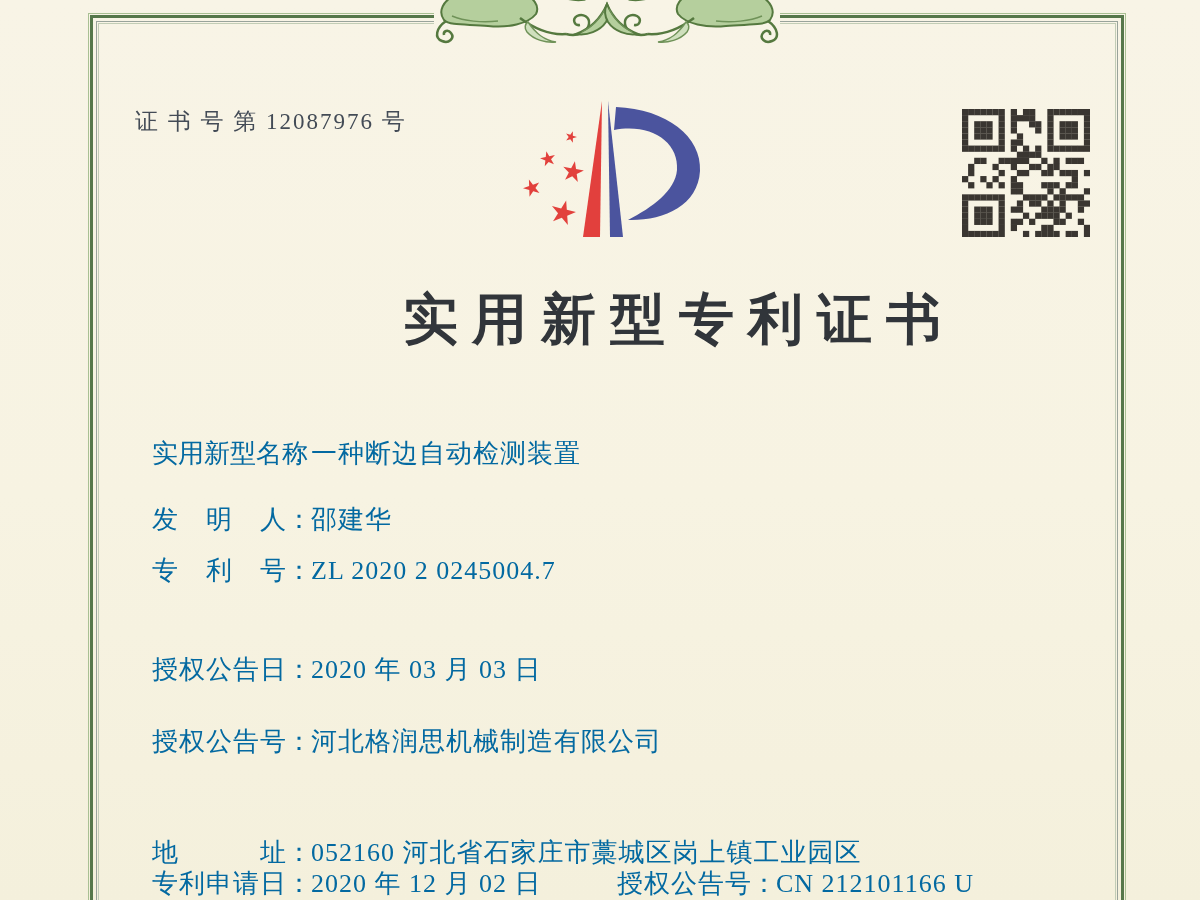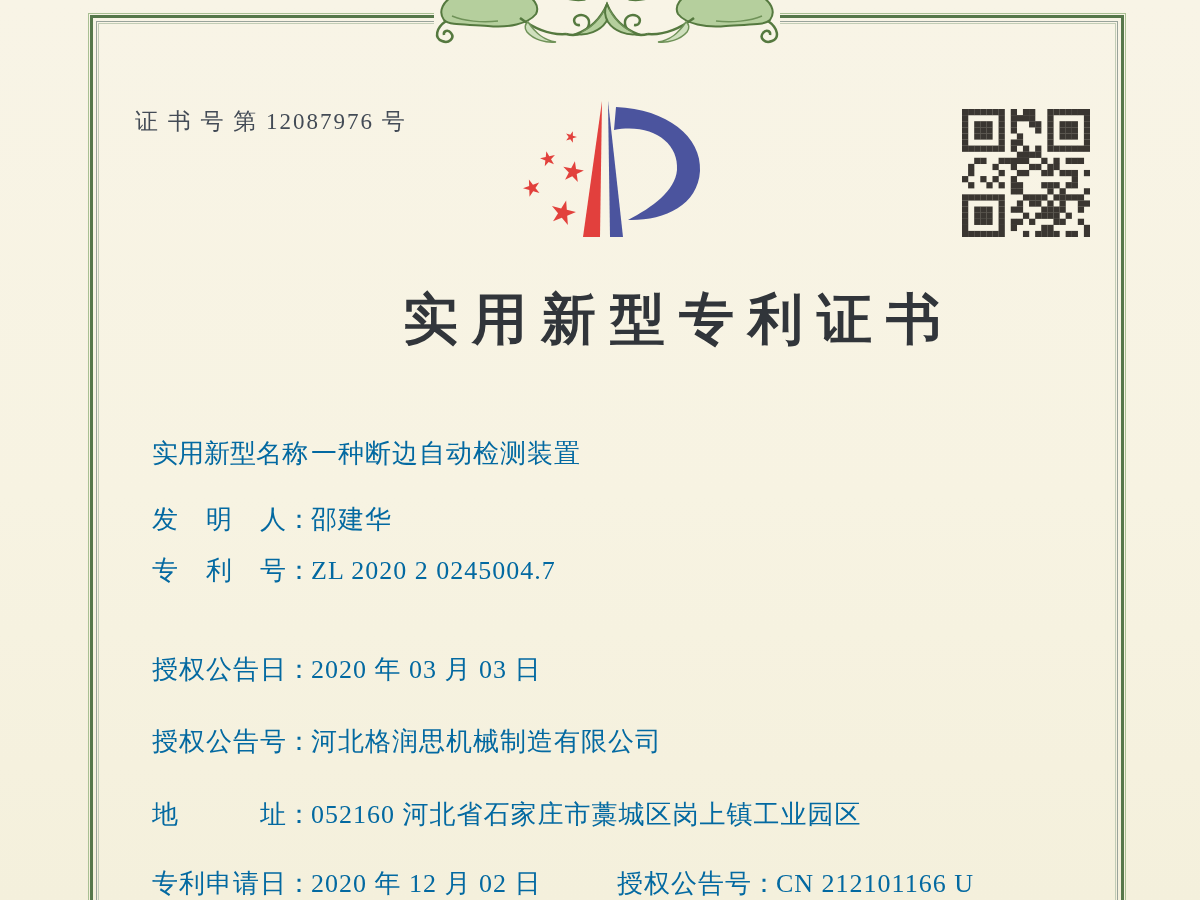--- a/index.html
+++ b/index.html
@@ -359,21 +359,21 @@
     </div>
 
     <div class="row" style="top:654px">
       <span class="lbl">授权公告日</span><span class="colon">：</span><span class="val">2020 年 03 月 03 日</span>
     </div>
 
     <div class="row" style="top:726px">
       <span class="lbl">授权公告号</span><span class="colon">：</span><span class="val">河北格润思机械制造有限公司</span>
     </div>
 
-    <div class="row" style="top:799px">
+    <div class="row" style="top:837px">
       <span class="lbl">地址</span><span class="colon">：</span><span class="val">052160 河北省石家庄市藁城区岗上镇工业园区</span>
     </div>
 
     <div class="row" style="top:868px">
       <span class="group">
         <span class="lbl">专利申请日</span><span class="colon">：</span><span class="val">2020 年 12 月 02 日</span>
       </span>
       <span class="group2">
         <span class="lbl">授权公告号</span><span class="colon">：</span><span class="val">CN 212101166 U</span>
       </span>

